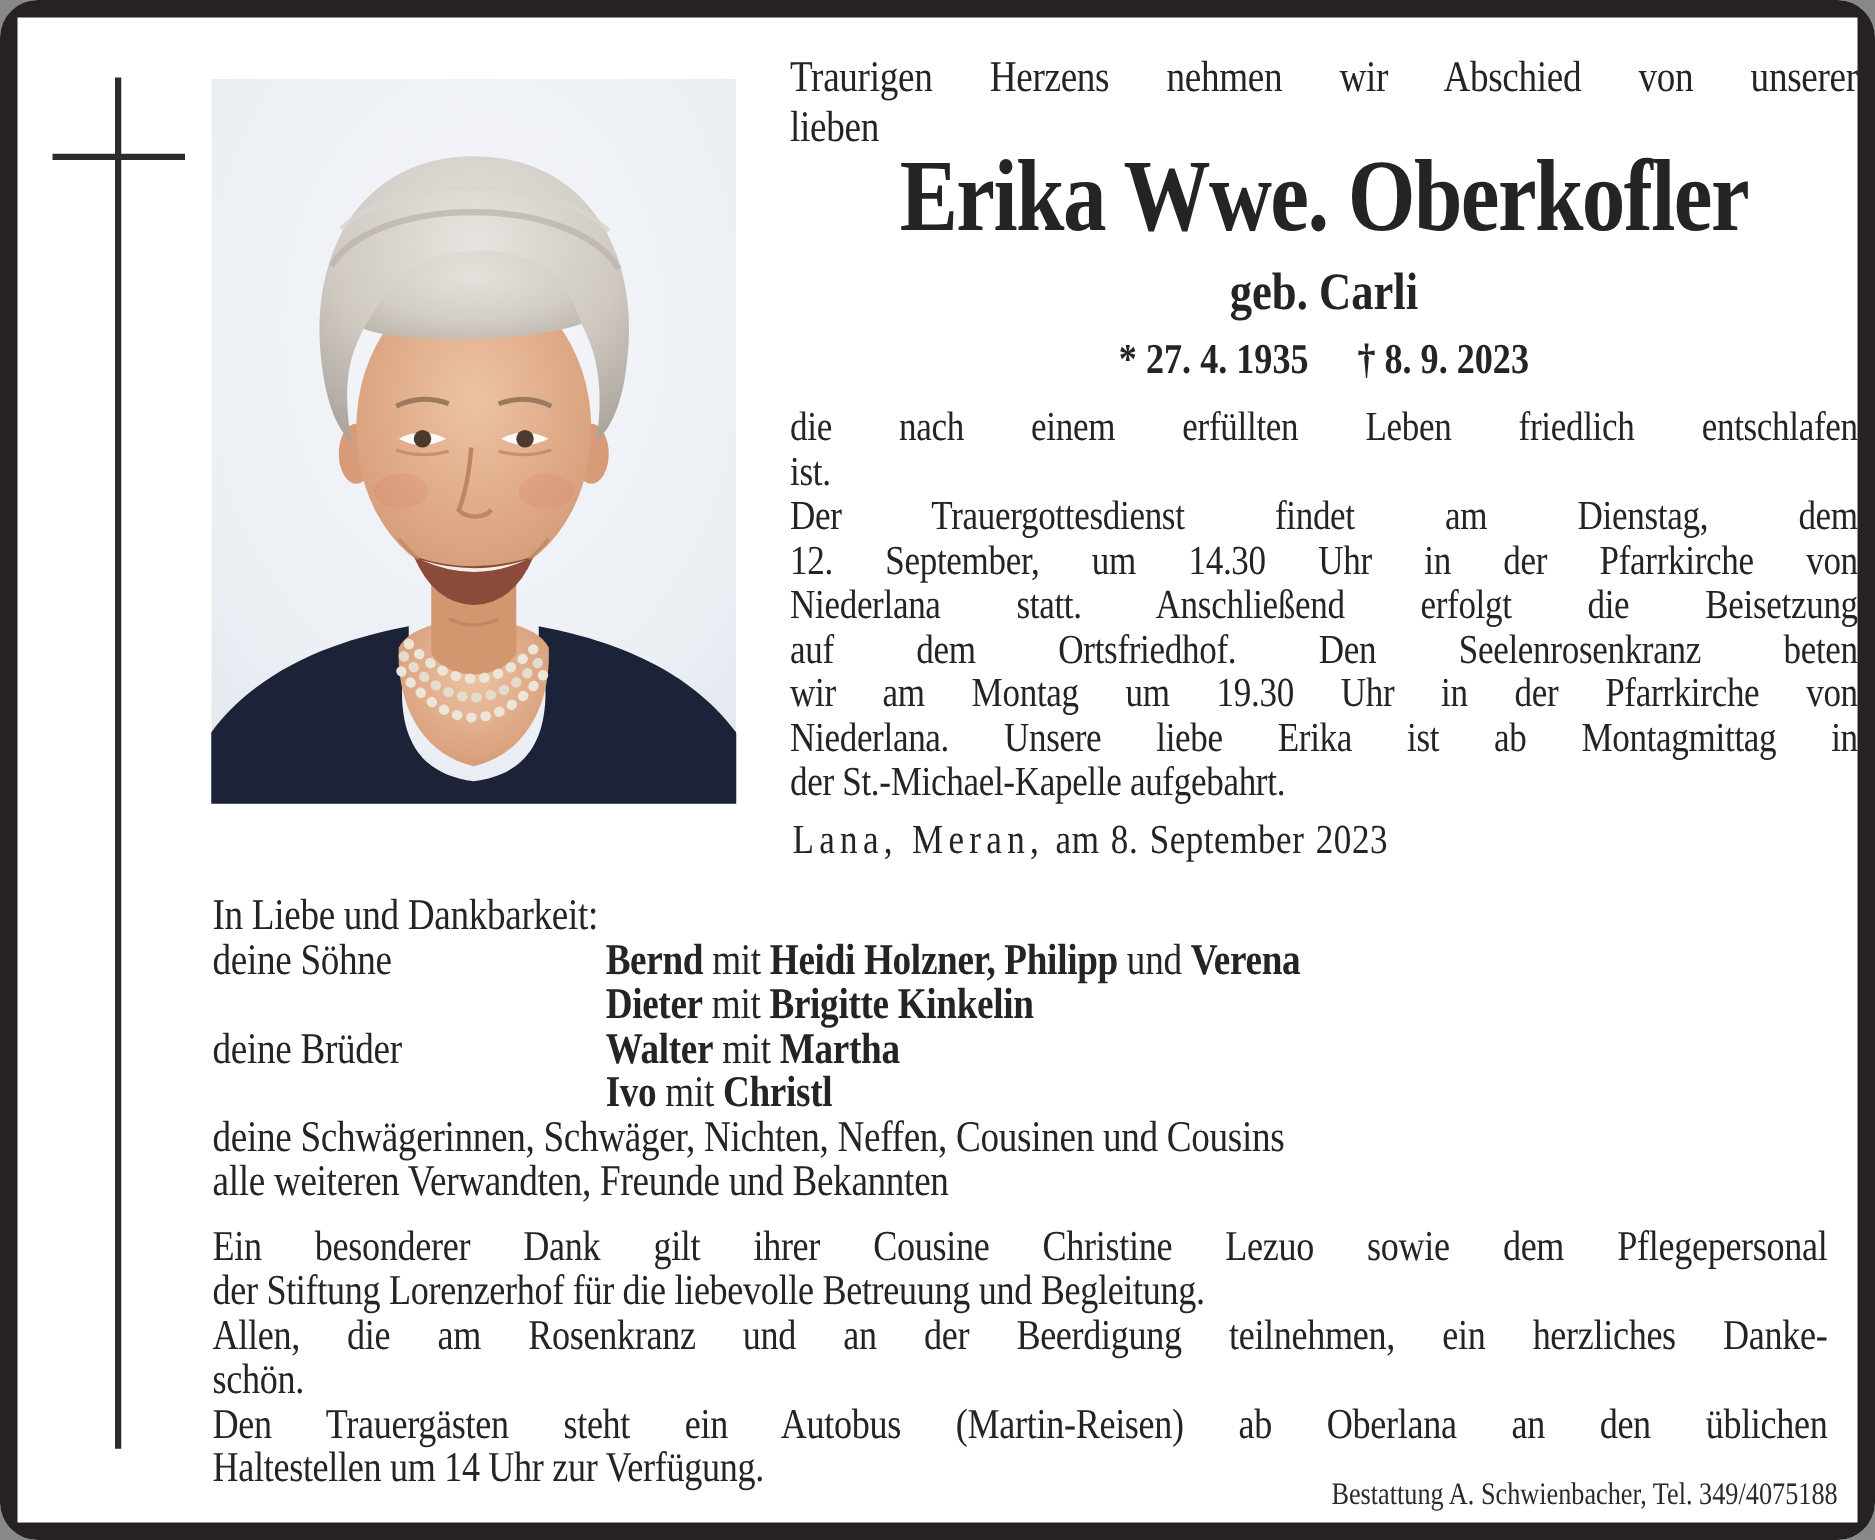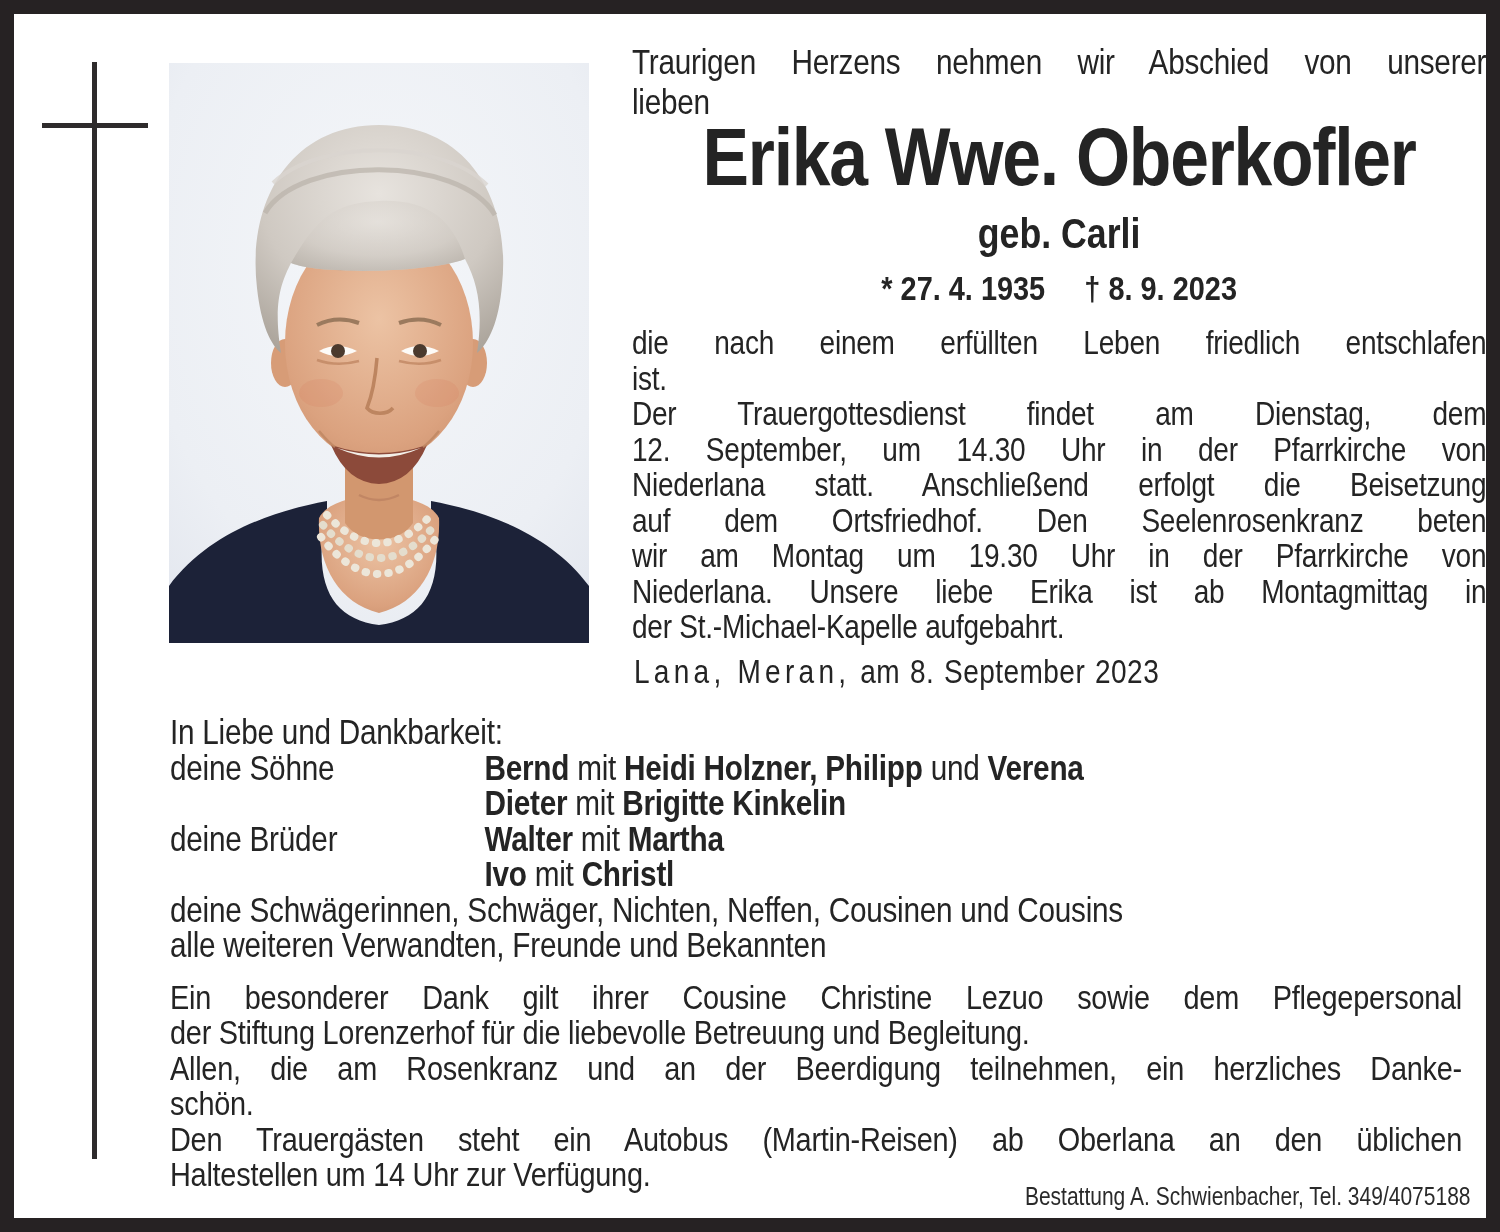--- a/index.html
+++ b/index.html
@@ -1,17 +1,17 @@
 <!DOCTYPE html>
 <html><head>
 <meta charset="utf-8">
 <style>
   html,body{margin:0;padding:0;background:#888;}
   .page{position:relative;width:1500px;height:1232px;background:#ffffff;overflow:hidden;
-        font-family:Liberation Sans, sans-serif;color:#242424;}
+        font-family:Liberation Serif, serif;color:#242424;border-radius:30px;}
   .frame{position:absolute;inset:0;border:14px solid #262223;pointer-events:none;z-index:5;}
   
   .cross-v{position:absolute;left:92px;top:62px;width:5px;height:1097px;background:#2e2b2c;}
   .cross-h{position:absolute;left:42px;top:123px;width:106px;height:5px;background:#2e2b2c;}
   
   .photo{position:absolute;left:169px;top:63px;width:420px;height:580px;}
   .photo svg{display:block;width:100%;height:100%;}
   
   .cond{transform:scaleX(0.85);transform-origin:0 0;}
   

